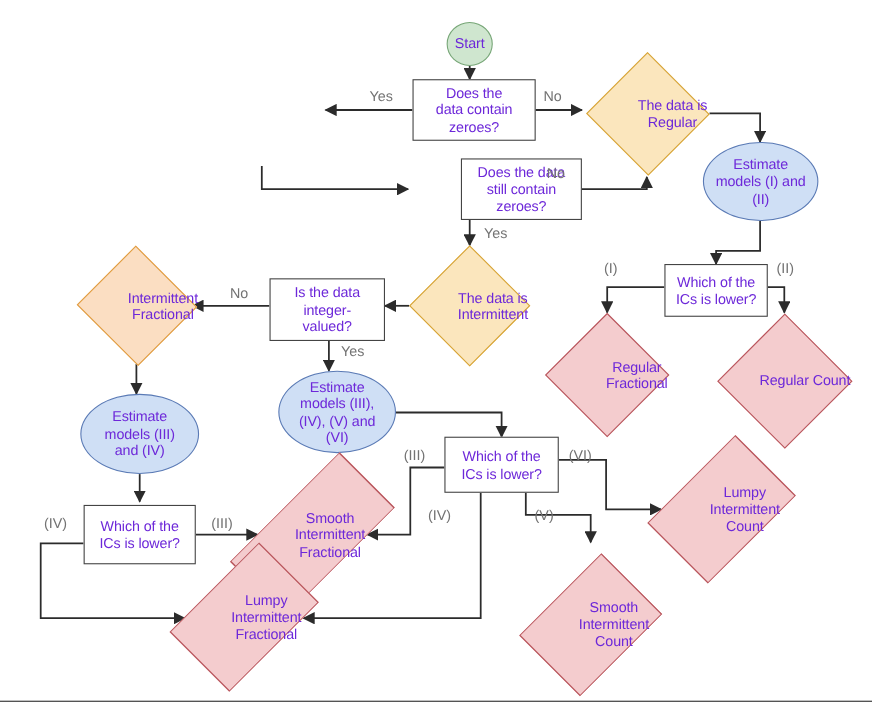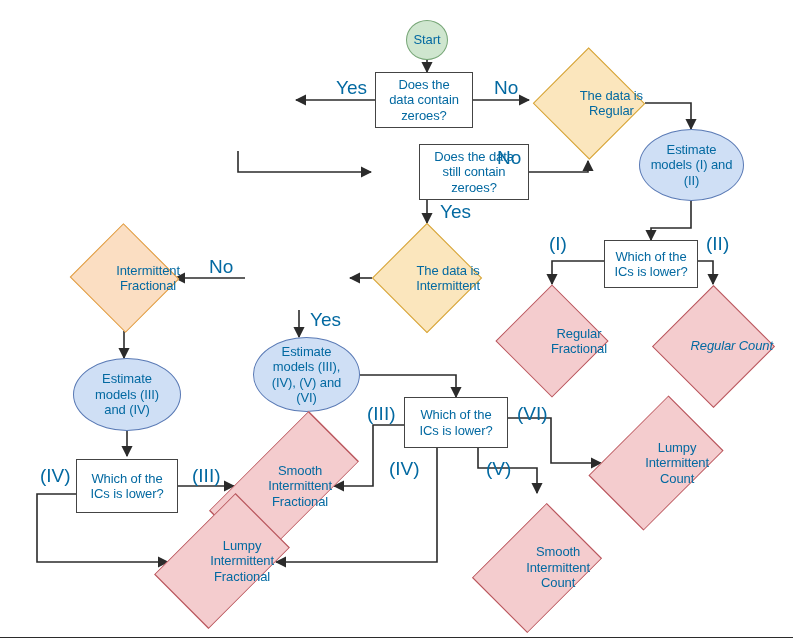--- a/index.html
+++ b/index.html
@@ -26,21 +26,21 @@
   }
   .node {
     position: absolute;
     box-sizing: border-box;
     display: flex;
     align-items: center;
     justify-content: center;
     text-align: center;
     font-size: 13px;
     line-height: 15.5px;
-    color: #0369a1;
+    color: #6d28d9;
     letter-spacing: -0.1px;
   }
   .node span {
     display: block;
     padding: 0 2px;
     white-space: pre-line;
   }
   
   .box {
     background: #ffffff;
@@ -80,23 +80,23 @@
   .diamond.orange .dshape {
     background: #fbdec2;
     border: 1.3px solid #e09b3d;
   }
   .diamond.pink .dshape {
     background: #f4ccce;
     border: 1.3px solid #b8555c;
   }
   .edge-label {
     position: absolute;
-    font-size: 19px;
+    font-size: 13px;
     line-height: 15px;
-    color: #0369a1;
+    color: #737373;
     white-space: nowrap;
   }
   .bottom-rule {
     position: absolute;
     left: 0;
     width: 793px;
     height: 0;
     border-top: 1.6px solid #2b2b2b;
   }
 </style>
@@ -156,21 +156,21 @@
       <path d="M 478 448 L 478 468 L 537 468 L 537 493"></path>
 
       <path d="M 508 418 L 551 418 L 551 463 L 601 463"></path>
     </g>
   </svg>
 
   <div class="node ellipse start" style="left:406px; top:20px; width:42px; height:40px;">
     <span>Start</span>
   </div>
 
-  <div class="node box" style="left:375px; top:72px; width:98px; height:56px;">
+  <div class="node box" style="left:375px; top:72px; width:112px; height:56px;">
     <span>Does the
 data contain
 zeroes?</span>
   </div>
 
 
   <div class="node box" style="left:371px; top:144px; width:110px; height:56px;margin-left:48px;">
     <span>Does the data
 still contain
 zeroes?</span>
@@ -192,31 +192,36 @@
     <span>Which of the
 ICs is lower?</span>
   </div>
 
   <div class="node diamond pink" style="left:495px; top:284px; width:114px; height:114px;">
     <div class="dshape" style="width:80px; height:80px; margin-left:-40px; margin-top:-40px; transform:rotate(45deg);"></div>
     <span class="dlabel">Regular
 Fractional</span>
   </div>
 
-  <div class="node diamond pink" style="left:651px; top:284px; width:124px; height:124px;font-style:italic;">
+  <div class="node diamond pink" style="left:651px; top:284px; width:124px; height:124px;">
     <div class="dshape" style="width:87px; height:87px; margin-left:-43.5px; margin-top:-43.5px; transform:rotate(45deg);"></div>
     <span class="dlabel">Regular Count</span>
   </div>
 
   <div class="node diamond yellow" style="left:372px; top:223px; width:110px; height:110px;">
     <div class="dshape" style="width:78px; height:78px; margin-left:-39px; margin-top:-39px; transform:rotate(45deg);"></div>
     <span class="dlabel">The data is
 Intermittent</span>
   </div>
 
+  <div class="node box" style="left:245px; top:253px; width:105px; height:57px;">
+    <span>Is the data
+integer-
+valued?</span>
+  </div>
 
   <div class="node diamond orange" style="left:66px; top:224px; width:116px; height:108px;">
     <div class="dshape" style="width:79px; height:76px; margin-left:-39.5px; margin-top:-38px; transform:rotate(45deg);"></div>
     <span class="dlabel">Intermittent
 Fractional</span>
   </div>
 
   <div class="node ellipse" style="left:73px; top:358px; width:108px; height:73px;">
     <span>Estimate
 models (III)

